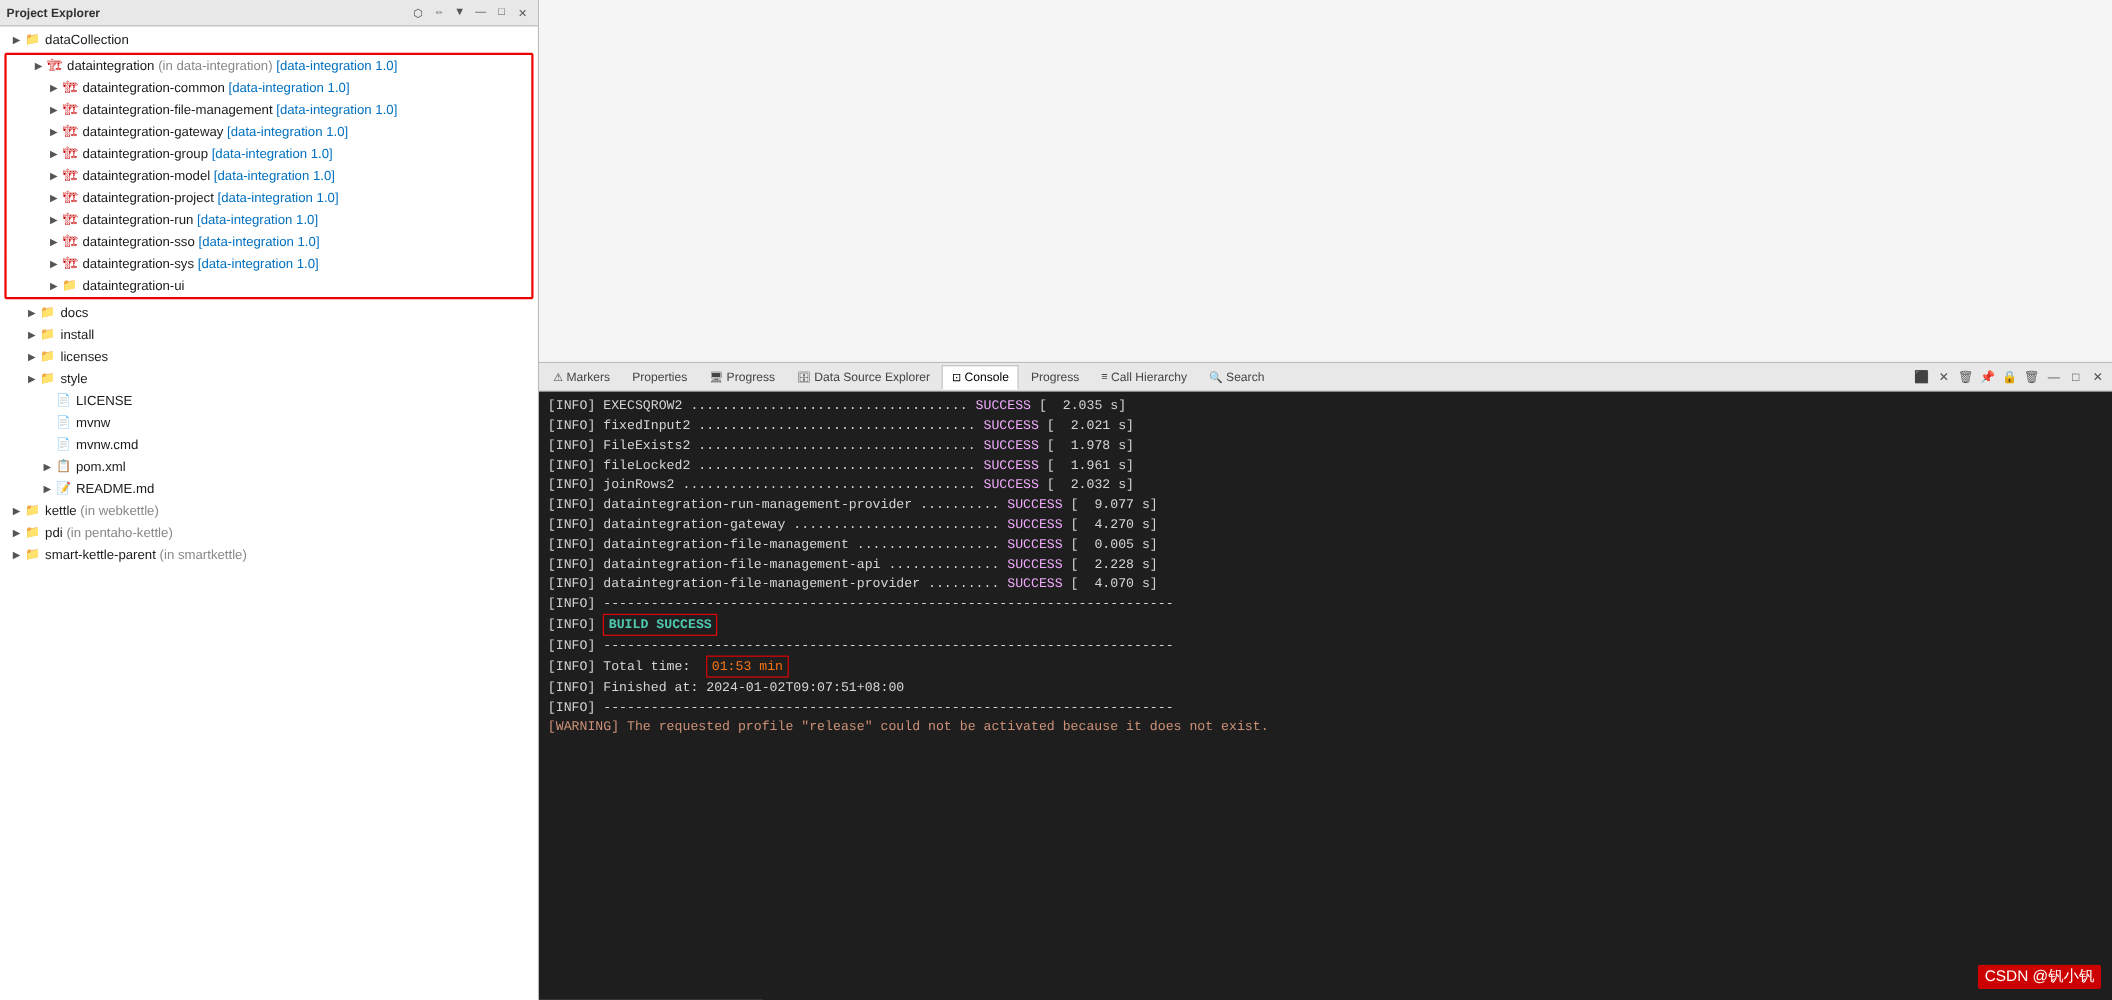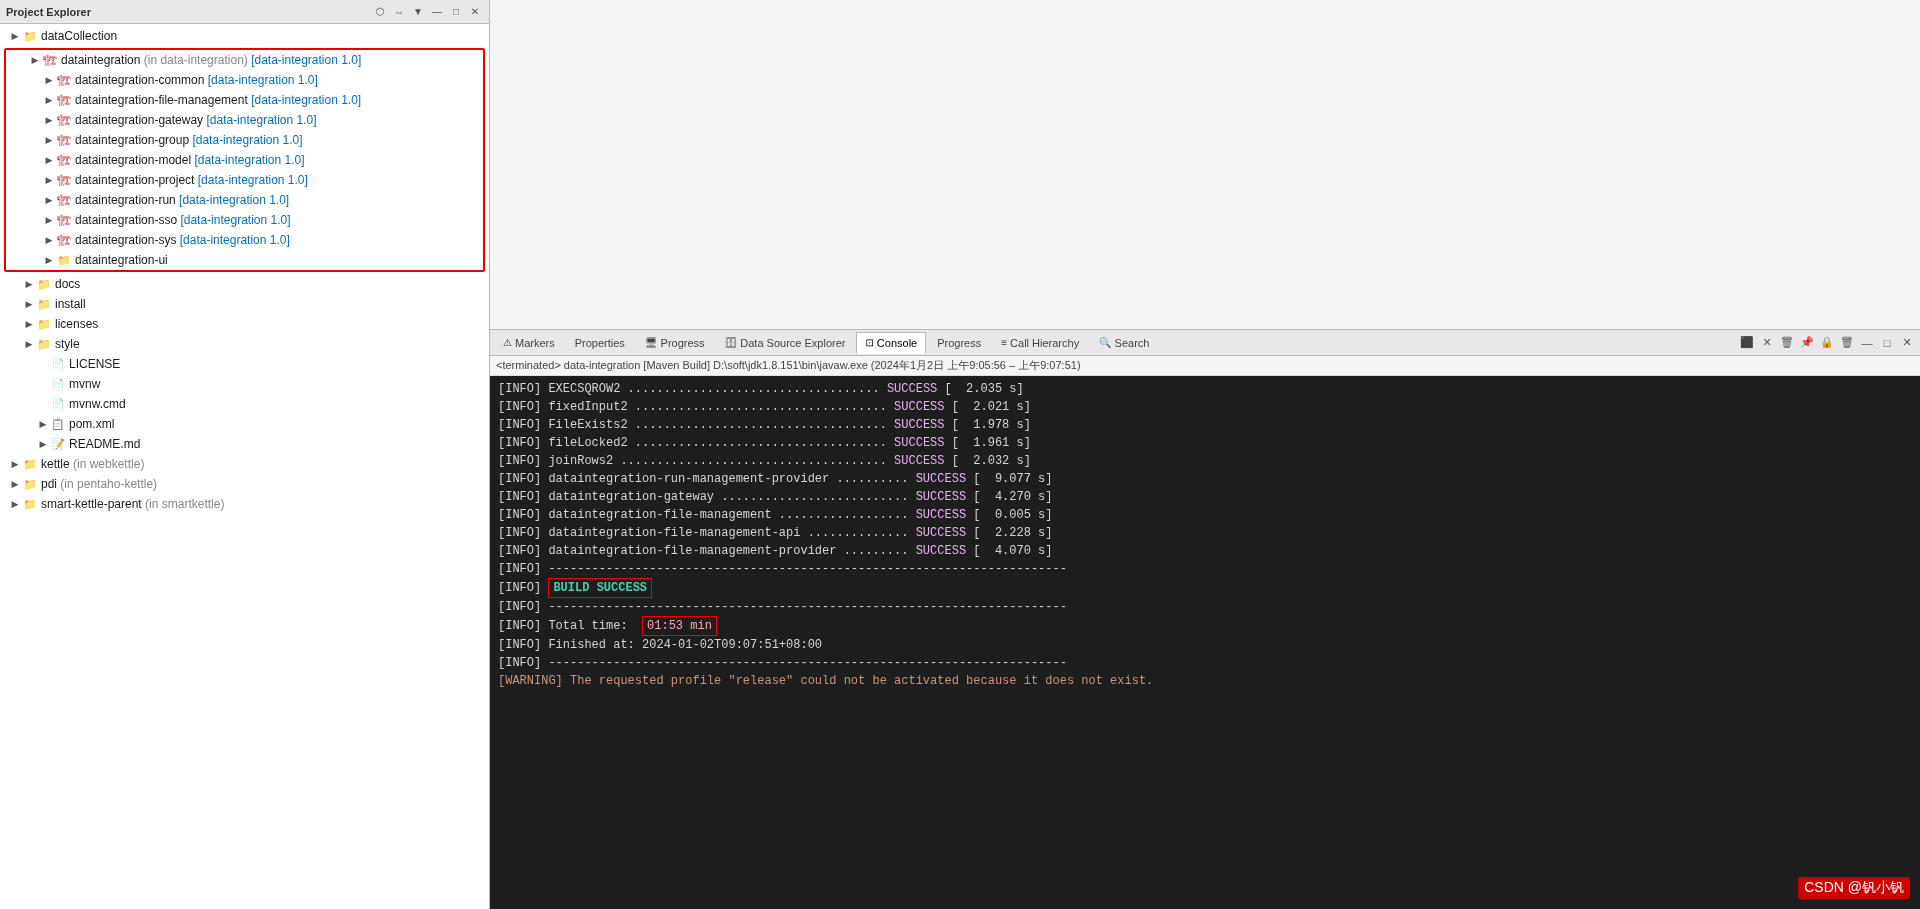--- a/index.html
+++ b/index.html
@@ -250,21 +250,21 @@
       border: 1.5px solid #e00;
       padding: 0 4px;
       color: #4ec9b0;
       font-weight: bold;
     }
 
     .time-box {
       display: inline-block;
       border: 1.5px solid #e00;
       padding: 0 4px;
-      color: #fca5a5;
+      color: #f97316;
     }
 
     .csdn-badge {
       position: fixed;
       bottom: 10px;
       right: 10px;
       background: #c00;
       color: #fff;
       font-size: 14px;
       padding: 2px 6px;
@@ -524,23 +524,20 @@
           <button class="console-action-btn" title="Remove">🗑</button>
           <button class="console-action-btn">📌</button>
           <button class="console-action-btn">🔒</button>
           <button class="console-action-btn" title="Clear">🗑</button>
           <button class="console-action-btn">—</button>
           <button class="console-action-btn">□</button>
           <button class="console-action-btn">✕</button>
         </div>
       </div>
 
-      <div class="console-status-bar">
-        <span>&lt;terminated&gt; data-integration [Maven Build] D:\soft\jdk1.8.151\bin\javaw.exe  (2024年1月2日 上午9:05:56 – 上午9:07:51)</span>
-      </div>
 
       <div class="console-output">
         <span class="console-line">[INFO] EXECSQROW2 ................................... <span class="success">SUCCESS</span> [  2.035 s]</span>
         <span class="console-line">[INFO] fixedInput2 ................................... <span class="success">SUCCESS</span> [  2.021 s]</span>
         <span class="console-line">[INFO] FileExists2 ................................... <span class="success">SUCCESS</span> [  1.978 s]</span>
         <span class="console-line">[INFO] fileLocked2 ................................... <span class="success">SUCCESS</span> [  1.961 s]</span>
         <span class="console-line">[INFO] joinRows2 ..................................... <span class="success">SUCCESS</span> [  2.032 s]</span>
         <span class="console-line">[INFO] dataintegration-run-management-provider .......... <span class="success">SUCCESS</span> [  9.077 s]</span>
         <span class="console-line">[INFO] dataintegration-gateway .......................... <span class="success">SUCCESS</span> [  4.270 s]</span>
         <span class="console-line">[INFO] dataintegration-file-management .................. <span class="success">SUCCESS</span> [  0.005 s]</span>

